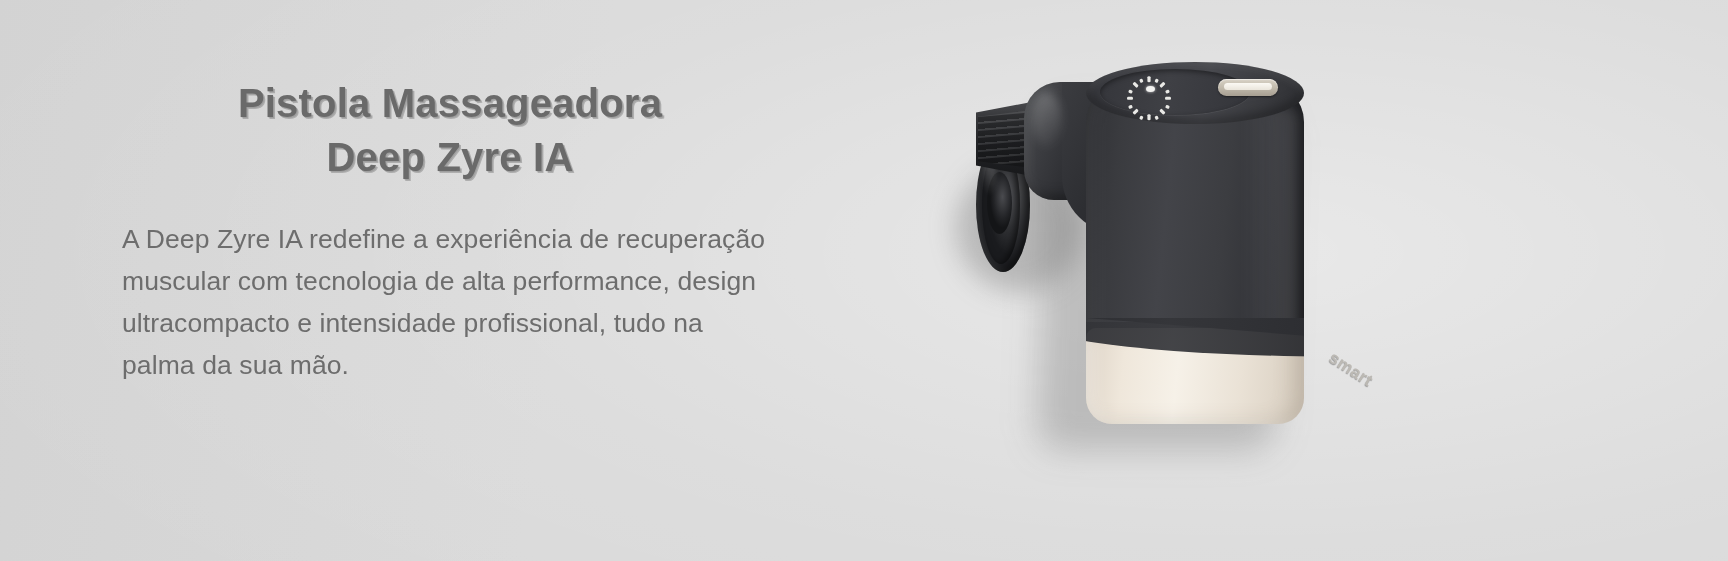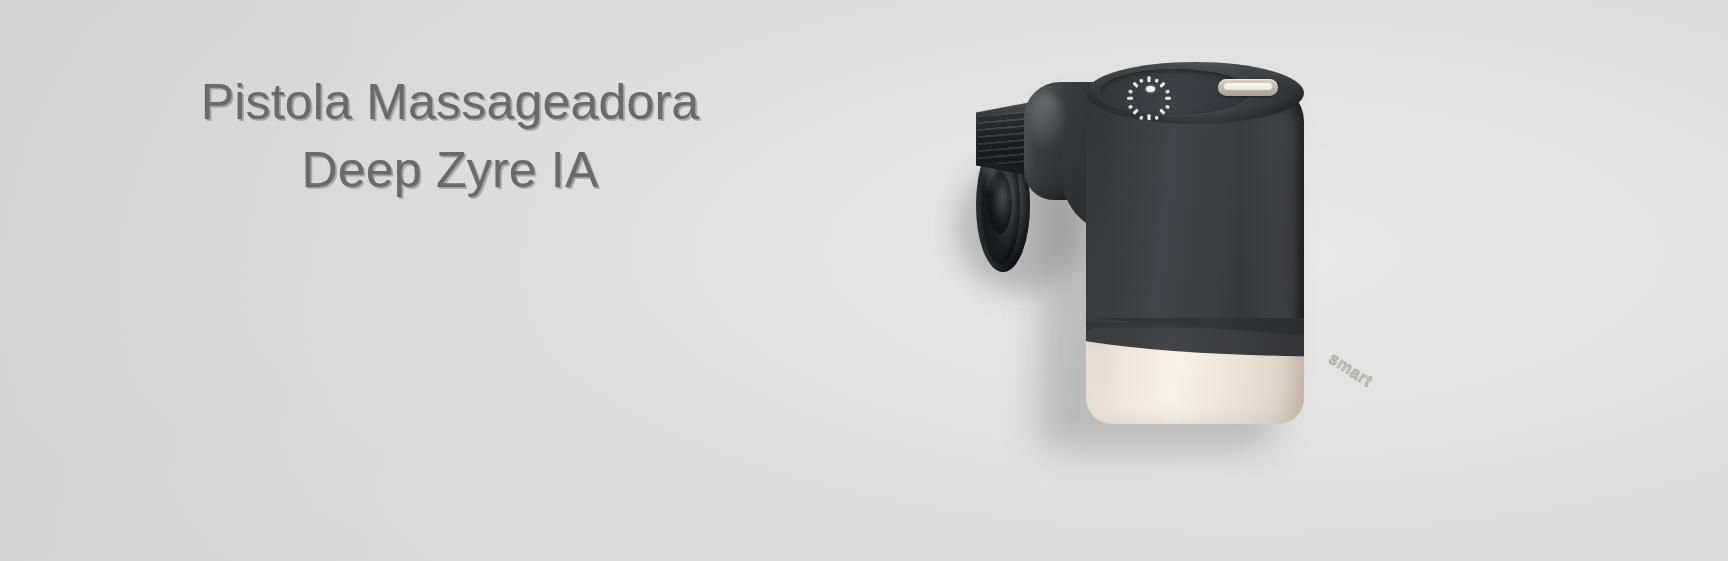--- a/index.html
+++ b/index.html
@@ -38,26 +38,26 @@
     position:absolute;
     left:0;
     top:0;
     width:990px;
     height:561px;
   }
 
   #headline {
     position:absolute;
     left:0;
-    top:68px;
+    top:76px;
     width:900px;
     text-align:center;
-    font-size:50px;
+    font-size:40px;
     line-height:1.36;
-    font-weight:400;
+    font-weight:700;
     letter-spacing:0.2px;
     color:#6a6a6a;
     text-shadow:2px 2px 0px rgba(120,120,120,0.45),
                 1px 1px 0px rgba(150,150,150,0.40);
     white-space:pre-line;
   }
 
   #subcopy {
     position:absolute;
     left:122px;
@@ -391,20 +391,24 @@
 
 <div id="banner">
 
   <div id="bg-wash"></div>
 
   <div id="copy">
 
     <h1 id="headline">Pistola Massageadora
 Deep Zyre IA</h1>
 
+    <p id="subcopy">A Deep Zyre IA redefine a experiência de recuperação
+muscular com tecnologia de alta performance, design
+ultracompacto e intensidade profissional,  tudo na
+palma da sua mão.</p>
 
   </div>
 
   <div id="product">
 
     <div class="shadow-body"></div>
     <div class="shadow-head"></div>
 
     <div class="attach">
       <div class="bell"></div>

